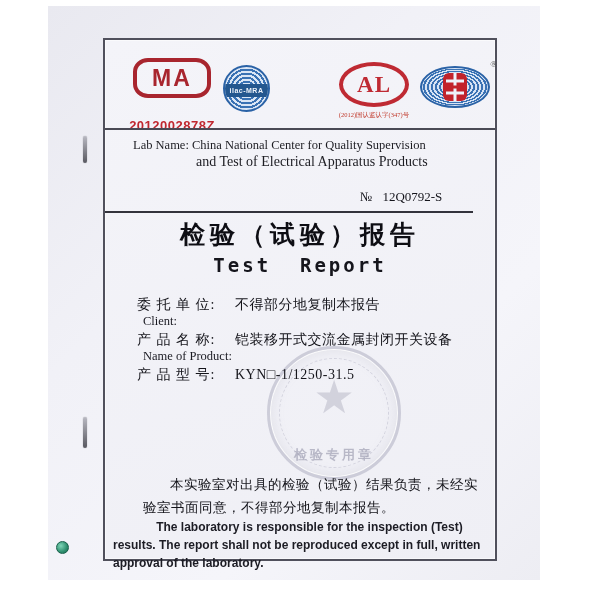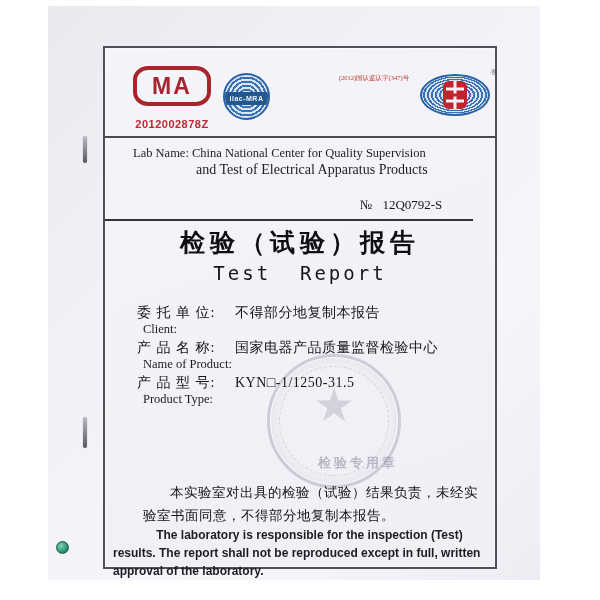--- a/index.html
+++ b/index.html
@@ -2,33 +2,33 @@
 <html><head>
 <meta charset="utf-8">
 <style>
   * { margin:0; padding:0; box-sizing:border-box; }
   html,body { width:600px; height:600px; background:#ffffff; overflow:hidden;
     font-family:"Liberation Serif", serif; color:#1c1c22; }
 
   .scan { position:absolute; left:48px; top:6px; width:492px; height:574px;
     background:linear-gradient(135deg,#e9e9f0 0%,#f1f1f7 35%,#f5f5fa 70%,#ededf3 100%); }
 
-  .frame { position:absolute; left:55px; top:40px; width:394px; height:523px;
+  .frame { position:absolute; left:55px; top:32px; width:394px; height:523px;
     border:2px solid #50505c; background:linear-gradient(160deg,#f4f4f9,#efeff5);
     box-shadow:inset 0 0 0 1px rgba(255,255,255,.55); }
 
   
   .cert { position:absolute; text-align:center; }
   .cma { left:18px; top:18px; width:98px; }
   .cma-mark { width:78px; height:40px; margin:0 auto; border:4px solid #a8252e;
     border-radius:15px/14px; display:flex; align-items:center; justify-content:center; }
   .cma-mark span { font-family:"Liberation Sans",sans-serif; font-weight:bold;
     font-size:23px; color:#a8252e; letter-spacing:2px; }
-  .cma-num { margin-top:12px; font-family:"Liberation Sans",sans-serif; font-weight:bold;
-    font-size:11px; color:#c0272f; letter-spacing:.5px; }
+  .cma-num { margin-top:20px; font-family:"Liberation Sans",sans-serif; font-weight:bold;
+    font-size:13px; color:#c0272f; letter-spacing:.5px; }
 
   .ilac { left:118px; top:25px; width:48px; }
   .ilac-globe { position:relative; width:47px; height:47px; border-radius:50%;
     border:2px solid #2a62a6; overflow:hidden;
     background:repeating-radial-gradient(circle at 50% 50%, #dbe6f5 0 2px, #3a72b4 2px 4px); }
   .ilac-band { position:absolute; left:0; right:0; top:17px; height:13px; background:#24578f;
     color:#eef3fb; font-family:"Liberation Sans",sans-serif; font-weight:bold;
     font-size:7px; line-height:13px; letter-spacing:.5px; }
 
   .cnas { left:164px; top:32px; width:62px; }
@@ -71,40 +71,40 @@
   .lab-en1 { margin-left:0; margin-top:3px; font-size:12.5px; }
   .lab-en2 { margin-left:63px; font-size:14px; }
 
   
   .repno { position:absolute; left:255px; top:149px; font-size:13px; color:#15151c; }
   .repno .sym { margin-right:10px; }
   .title-cn { position:absolute; left:0; right:0; top:178px; text-align:center;
     font-family:"DejaVu Sans",sans-serif; font-weight:bold; font-size:25px;
     letter-spacing:5px; color:#0e0e14; }
   .title-en { position:absolute; left:0; right:0; top:214px; text-align:center;
-    font-family:"DejaVu Sans Mono",monospace; font-weight:normal; font-size:19px;
+    font-family:"DejaVu Sans Mono",monospace; font-weight:bold; font-size:19px;
     letter-spacing:3px; white-space:pre; color:#15151c; }
 
   
   .fields { position:absolute; left:32px; top:256px; }
   .field { margin-bottom:2px; }
   .f-cn { font-size:14px; line-height:18px; color:#14141a; }
   .f-cn .lab-col { display:inline-block; width:98px; letter-spacing:1px; }
   .f-cn .val { letter-spacing:.5px; }
   .f-en { font-size:12.5px; line-height:15px; margin-left:6px; color:#1a1a22; }
 
   
   .seal { position:absolute; left:162px; top:306px; width:134px; height:134px;
     border-radius:50%; border:3px solid rgba(156,156,176,.42);
     box-shadow:inset 0 0 0 1px rgba(255,255,255,.8), inset 0 0 14px rgba(148,148,170,.22); }
   .seal::before { content:""; position:absolute; inset:9px; border-radius:50%;
     border:1px dashed rgba(156,156,176,.32); }
   .seal-star { position:absolute; left:0; right:0; top:26px; text-align:center;
     font-size:46px; line-height:1; color:rgba(160,160,180,.38); }
-  .seal-text { position:absolute; left:0; right:0; bottom:13px; text-align:right;
+  .seal-text { position:absolute; left:0; right:0; bottom:13px; text-align:center;
     font-size:13px; font-weight:bold; letter-spacing:3px; color:rgba(146,146,168,.6); }
 
   
   .foot-cn { position:absolute; left:8px; right:6px; top:434px; font-size:13.5px;
     line-height:1.7; text-indent:2em; color:#14141a; letter-spacing:.5px;margin-left:30px; }
   .foot-en { position:absolute; left:8px; right:4px; top:478px;
     font-family:"Liberation Sans",sans-serif; font-weight:600; font-size:12px;
     line-height:1.5; text-indent:3.6em; color:#1c1c24; }
 
   
@@ -135,20 +135,23 @@
     </div>
 
     <div class="cert ilac">
       <div class="ilac-globe">
         <div class="ilac-band">ilac-MRA</div>
       </div>
     </div>
 
 
     <div class="cert cal">
+      <div class="cal-mark">
+        <span>AL</span>
+      </div>
       <div class="cal-acc">(2012)国认监认字(347)号</div>
     </div>
 
     <div class="cert djd">
       <div class="djd-globe">
         <div class="djd-emblem"></div>
       </div>
       <span class="reg">®</span>
     </div>
 
@@ -171,26 +174,25 @@
       <div class="seal-star">★</div>
       <div class="seal-text">检验专用章</div>
     </div>
 
     <div class="fields">
       <div class="field">
         <div class="f-cn"><span class="lab-col">委 托 单 位:</span><span class="val">不得部分地复制本报告</span></div>
         <div class="f-en">Client:</div>
       </div>
       <div class="field">
-        <div class="f-cn"><span class="lab-col">产 品 名 称:</span><span class="val">国家电器产品质量监督检验中心</span></div>
+        <div class="f-cn"><span class="lab-col">产 品 名 称:</span><span class="val">铠装移开式交流金属封闭开关设备</span></div>
         <div class="f-en">Name of Product:</div>
       </div>
       <div class="field">
         <div class="f-cn"><span class="lab-col">产 品 型 号:</span><span class="val">KYN□-1/1250-31.5</span></div>
-        <div class="f-en">Product Type:</div>
       </div>
     </div>
 
     <div class="foot-cn">本实验室对出具的检验（试验）结果负责，未经实验室书面同意，不得部分地复制本报告。</div>
     <div class="foot-en">The laboratory is responsible for the inspection (Test) results. The report shall not be reproduced except in full, written approval of the laboratory.</div>
 
   </div>
 </div>
 
 </body></html>

